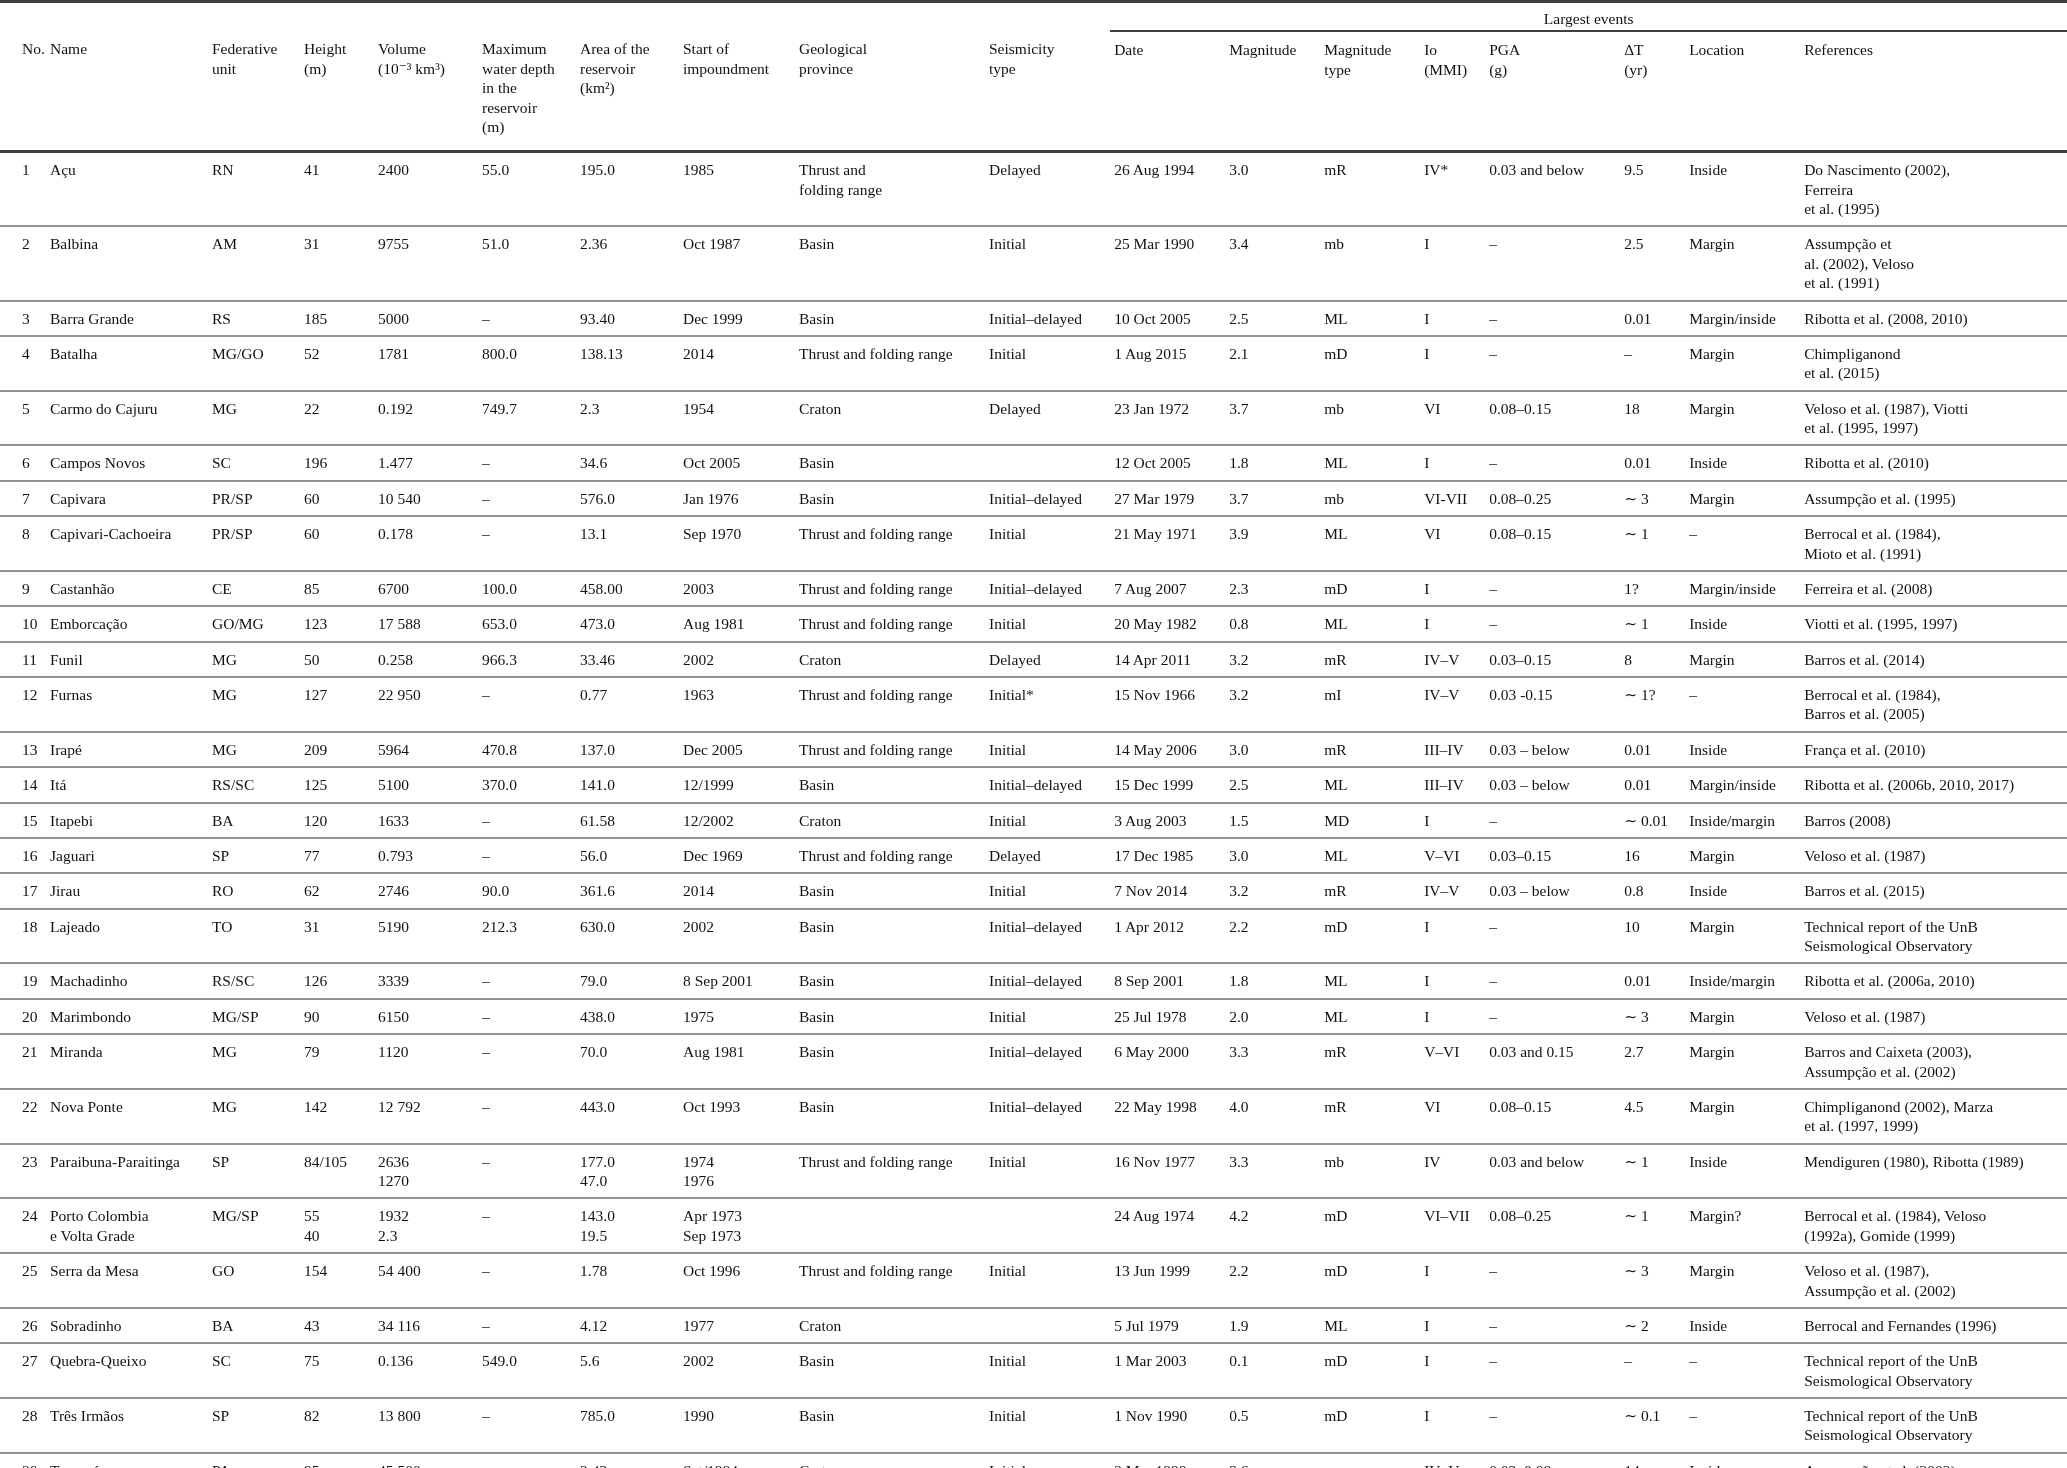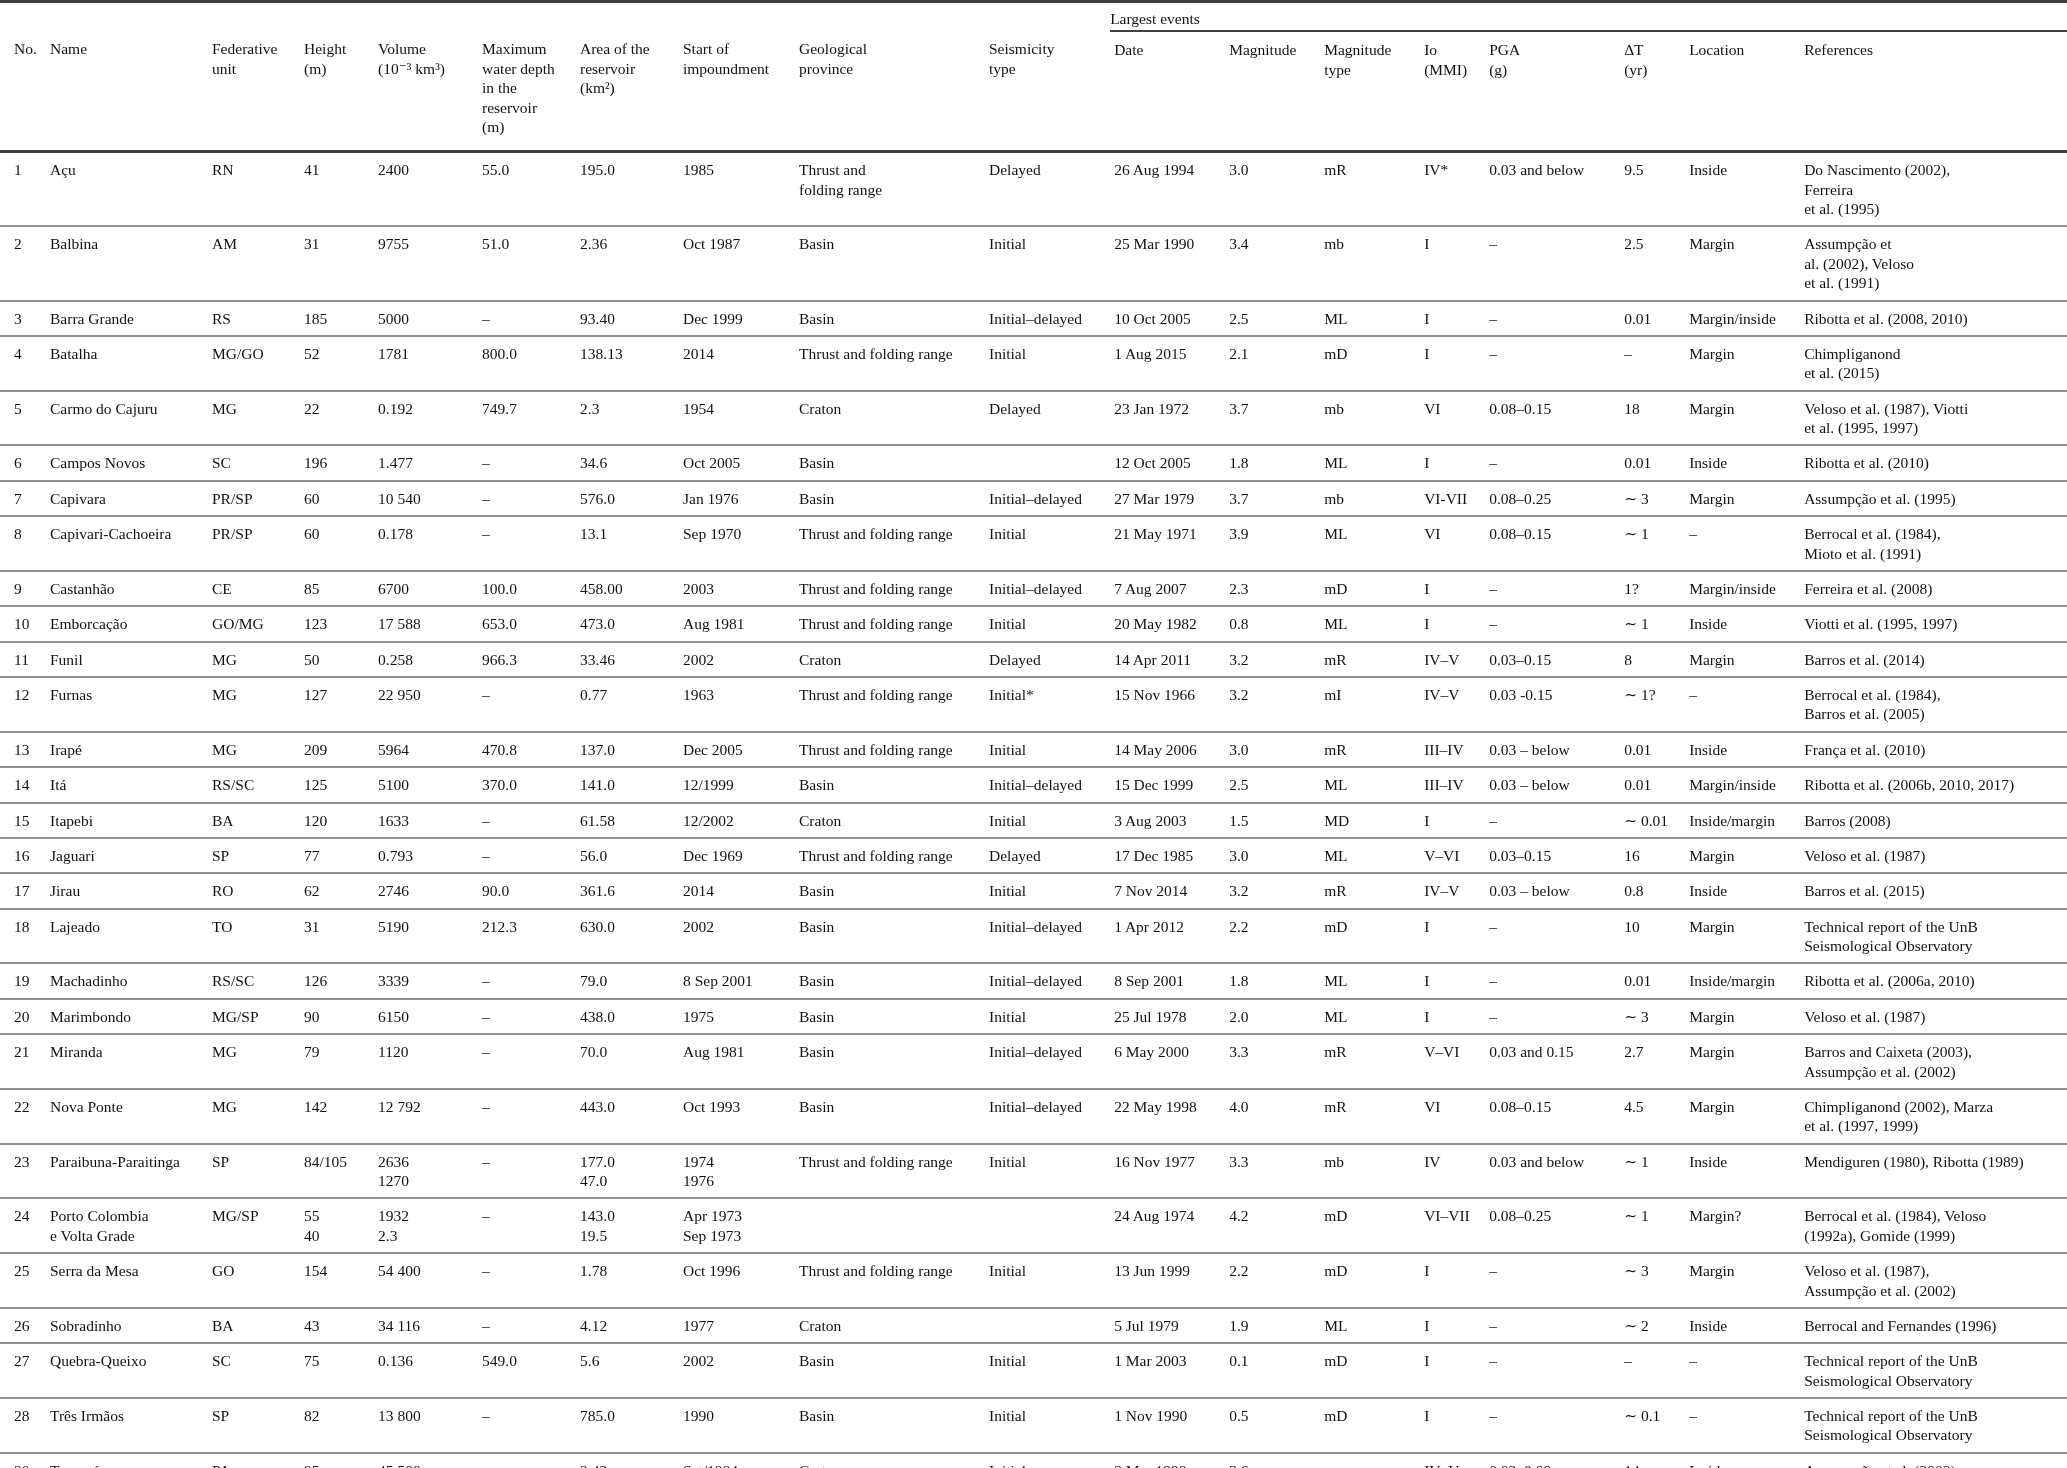--- a/index.html
+++ b/index.html
@@ -27,36 +27,37 @@
     text-align: left;
     vertical-align: top;
     white-space: pre-line;
     font-weight: normal;
     padding: 7px 8px 7px 4px;
     overflow: hidden;
   }
   thead tr.group-row th {
     padding: 6px 0 2px 0;
     border-bottom: 2px solid #3f3f3f;
+    text-align: center;
   }
   thead tr.group-row td {
     border: none;
   }
   thead tr.cols-row th {
     padding-top: 8px;
     padding-bottom: 14px;
     border-bottom: 3px solid #3f3f3f;
   }
   tbody tr td {
     border-top: 2px solid #919191;
   }
   tbody tr:first-child td {
     border-top: none;
   }
-  .c0 { padding-left: 14px; }
+  .c0 { padding-left: 22px; }
 </style>
 </head>
 <body>
 
 <table class="paper-table">
   <colgroup id="colgroup">
       <col style="width: 46px;">
       <col style="width: 162px;">
       <col style="width: 92px;">
       <col style="width: 74px;">

